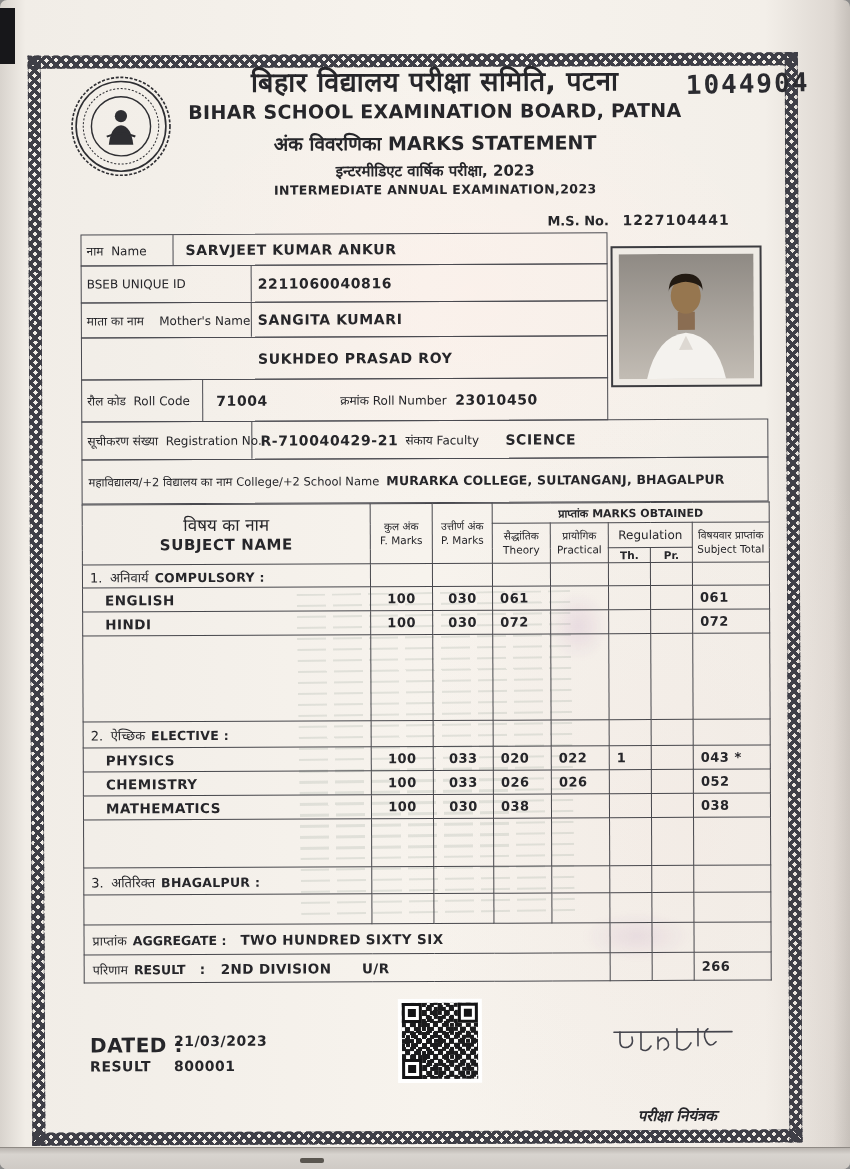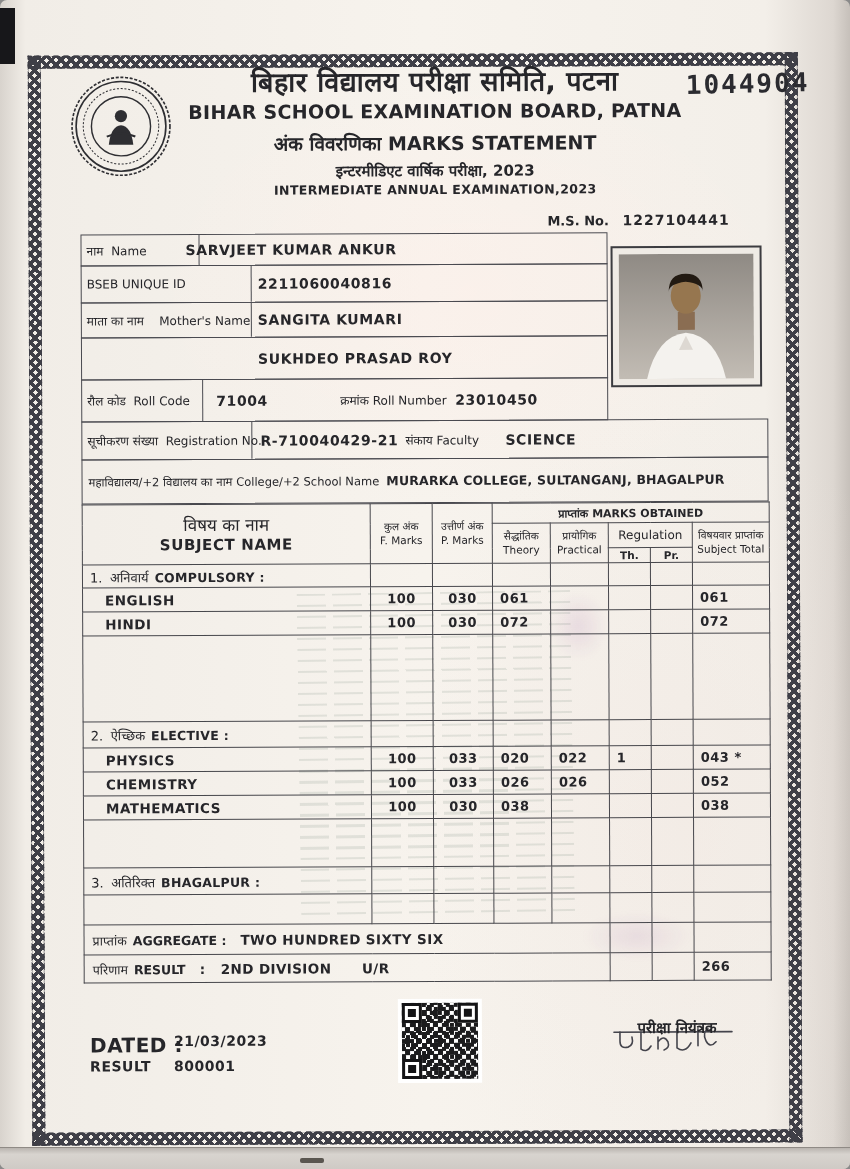--- a/index.html
+++ b/index.html
@@ -110,21 +110,21 @@
   .qr { position:absolute; left:396px; top:999px; width:84px; height:84px; background:#fff; }
   .qr .mods { position:absolute; inset:4px;
     background:
       repeating-conic-gradient(#1b1b1d 0 25%, transparent 0 50%) 0 0 / 8px 8px,
       repeating-conic-gradient(transparent 0 25%, #1b1b1d 0 50%) 3px 2px / 11px 11px; }
   .qr .f { position:absolute; width:20px; height:20px; border:3px solid #141416; background:#fff; }
   .qr .f::after { content:""; position:absolute; inset:3px; background:#141416; }
   .f-tl { left:4px; top:4px; } .f-tr { right:4px; top:4px; } .f-bl { left:4px; bottom:4px; }
 
   .signature { position:absolute; left:602px; top:1024px; width:140px; height:38px; }
-  .sig-title-hi { position:absolute; left:600px; top:1018px; width:150px; text-align:center; font-size:15px; font-weight:700; }
+  .sig-title-hi { position:absolute; left:600px; top:1106px; width:150px; text-align:center; font-size:15px; font-weight:700;font-style:italic; }
   .sig-title-en { position:absolute; left:575px; top:1083px; width:200px; text-align:center; font-size:14px; font-weight:700; }
 </style>
 </head>
 <body>
 
 <div class="page">
 
   <div class="corner-mark"></div>
   <div class="bottom-band"></div>
   <div class="bottom-mark"></div>
@@ -149,21 +149,21 @@
     <div class="title-hi">बिहार विद्यालय परीक्षा समिति, पटना</div>
     <div class="serial">1044904</div>
     <div class="title-en">BIHAR SCHOOL EXAMINATION BOARD, PATNA</div>
     <div class="doc-title">अंक विवरणिका MARKS STATEMENT</div>
     <div class="exam-hi">इन्टरमीडिएट वार्षिक परीक्षा, 2023</div>
     <div class="exam-en">INTERMEDIATE ANNUAL EXAMINATION,2023</div>
     <div class="msno-label">M.S. No.</div>
     <div class="msno-value">1227104441</div>
 
     <div class="irow" style="left:82px;top:233px;width:527px;height:32px">
-      <div class="ilabel" style="width:118px">नाम  Name</div>
+      <div class="ilabel" style="width:92px">नाम  Name</div>
       <div class="ival" style="left:104px">SARVJEET KUMAR ANKUR</div>
     </div>
     <div class="irow" style="left:82px;top:264px;width:527px;height:38px">
       <div class="ilabel" style="width:170px">BSEB UNIQUE ID</div>
       <div class="ival" style="left:176px">2211060040816</div>
     </div>
     <div class="irow" style="left:82px;top:301px;width:527px;height:36px">
       <div class="ilabel" style="width:170px">माता का नाम    Mother's Name</div>
       <div class="ival" style="left:176px">SANGITA KUMARI</div>
     </div>

